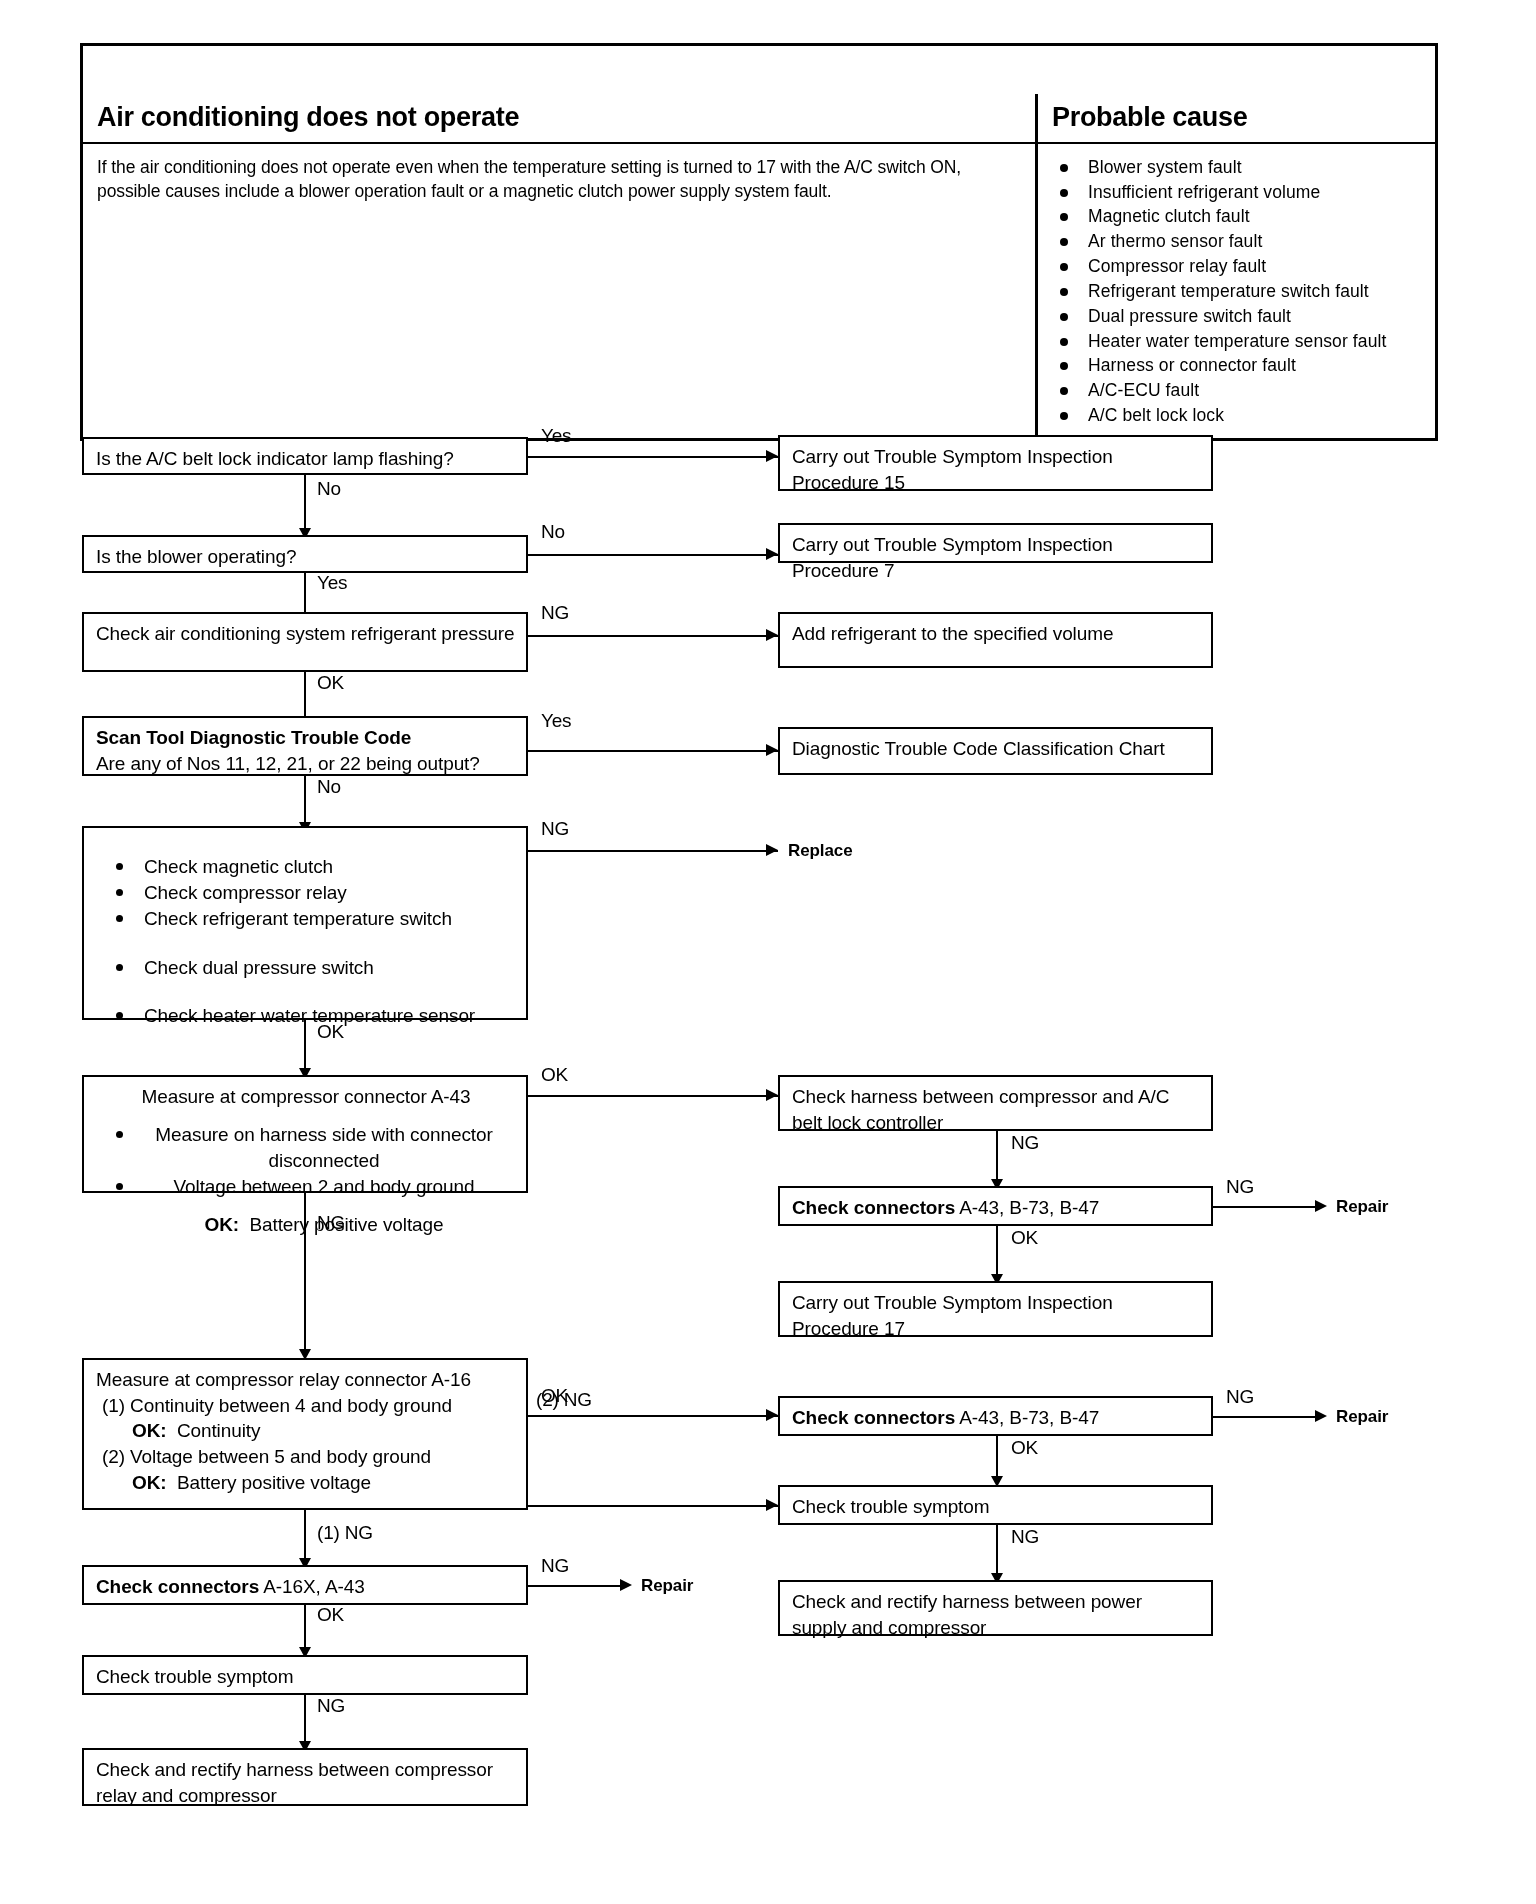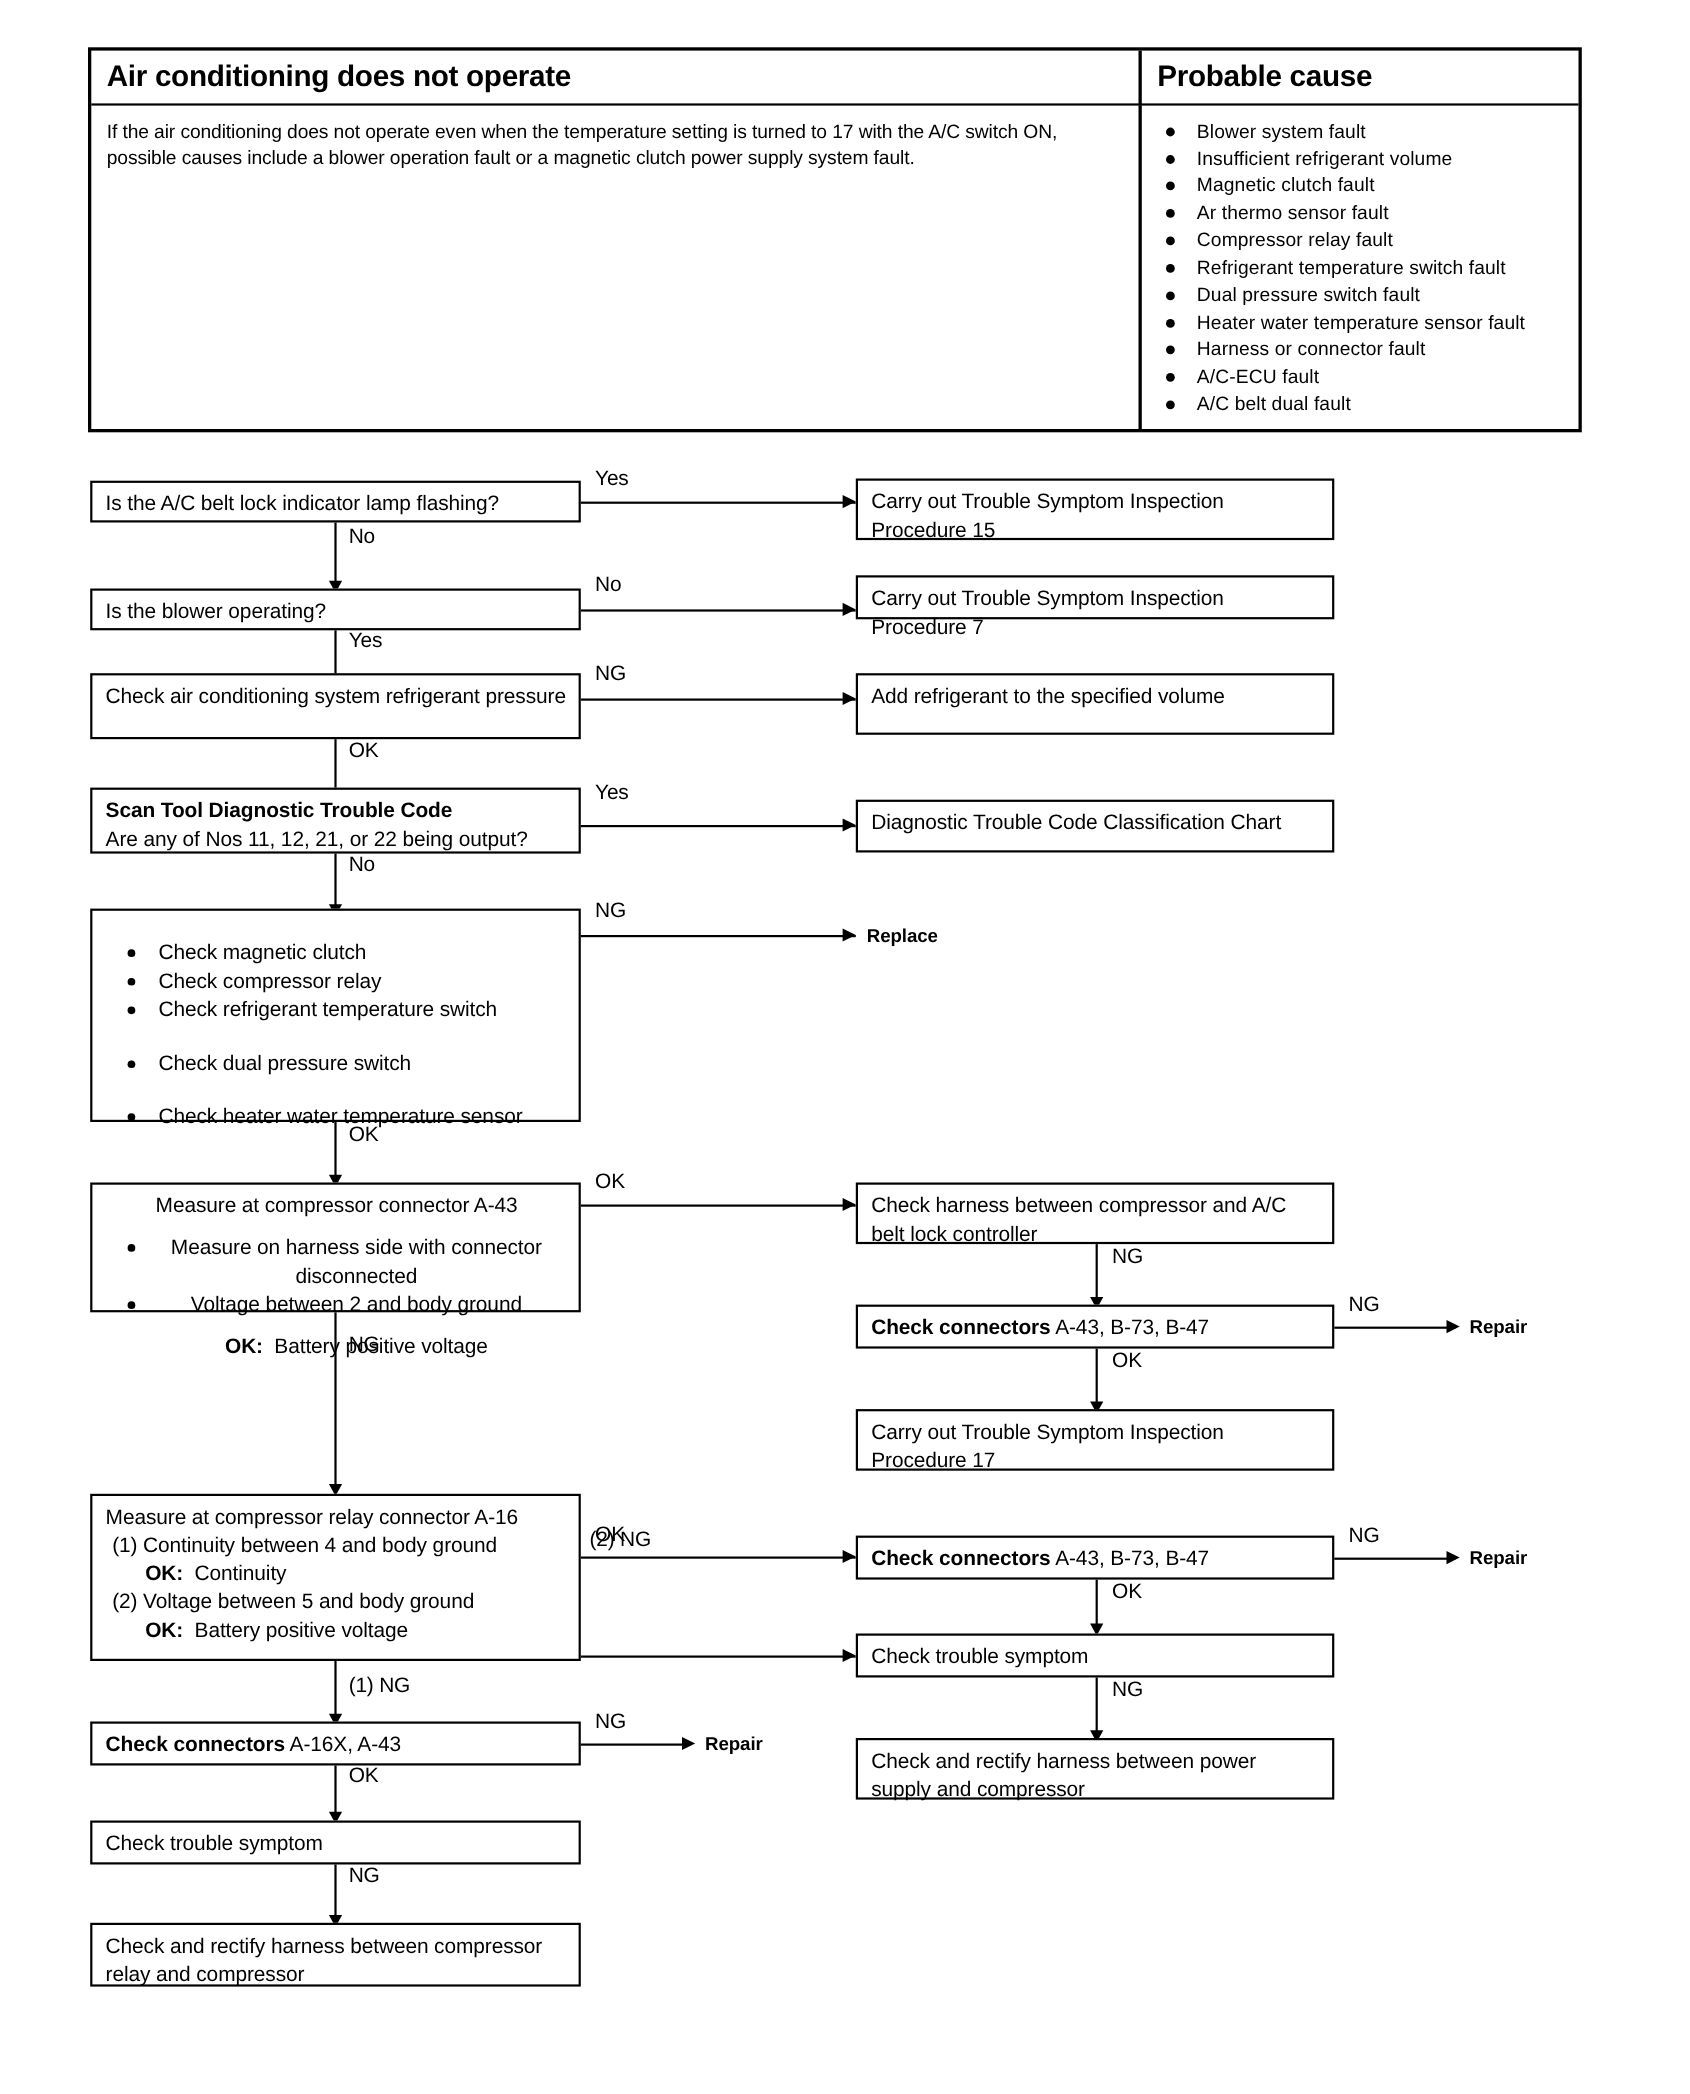--- a/index.html
+++ b/index.html
@@ -20,20 +20,21 @@
   .symptom-table {
     position: absolute;
     left: 80px;
     top: 43px;
     width: 1358px;
     border: 3px solid #000;
     box-sizing: border-box;
   }
   .symptom-head {
     display: flex;
+    margin-top: 48px;
   }
   .symptom-head-left {
     width: 955px;
     box-sizing: border-box;
     border-right: 3px solid #000;
     border-bottom: 2px solid #000;
     padding: 9px 14px 9px 14px;
   }
   .symptom-head-right {
     flex: 1;
@@ -208,21 +209,21 @@
         <li><span class="bullet"></span><span>Blower system fault</span></li>
         <li><span class="bullet"></span><span>Insufficient refrigerant volume</span></li>
         <li><span class="bullet"></span><span>Magnetic clutch fault</span></li>
         <li><span class="bullet"></span><span>Ar thermo sensor fault</span></li>
         <li><span class="bullet"></span><span>Compressor relay fault</span></li>
         <li><span class="bullet"></span><span>Refrigerant temperature switch fault</span></li>
         <li><span class="bullet"></span><span>Dual pressure switch fault</span></li>
         <li><span class="bullet"></span><span>Heater water temperature sensor fault</span></li>
         <li><span class="bullet"></span><span>Harness or connector fault</span></li>
         <li><span class="bullet"></span><span>A/C-ECU fault</span></li>
-        <li><span class="bullet"></span><span>A/C belt dual fault</span></li>
+        <li><span class="bullet"></span><span>A/C belt lock lock</span></li>
       </ul>
     </div>
   </div>
 </div>
 
 <div class="flow">
 
   <div class="node" style="left:82px; top:437px; width:446px; height:38px;">
     <span class="line">Is the A/C belt lock indicator lamp flashing?</span>
   </div>

